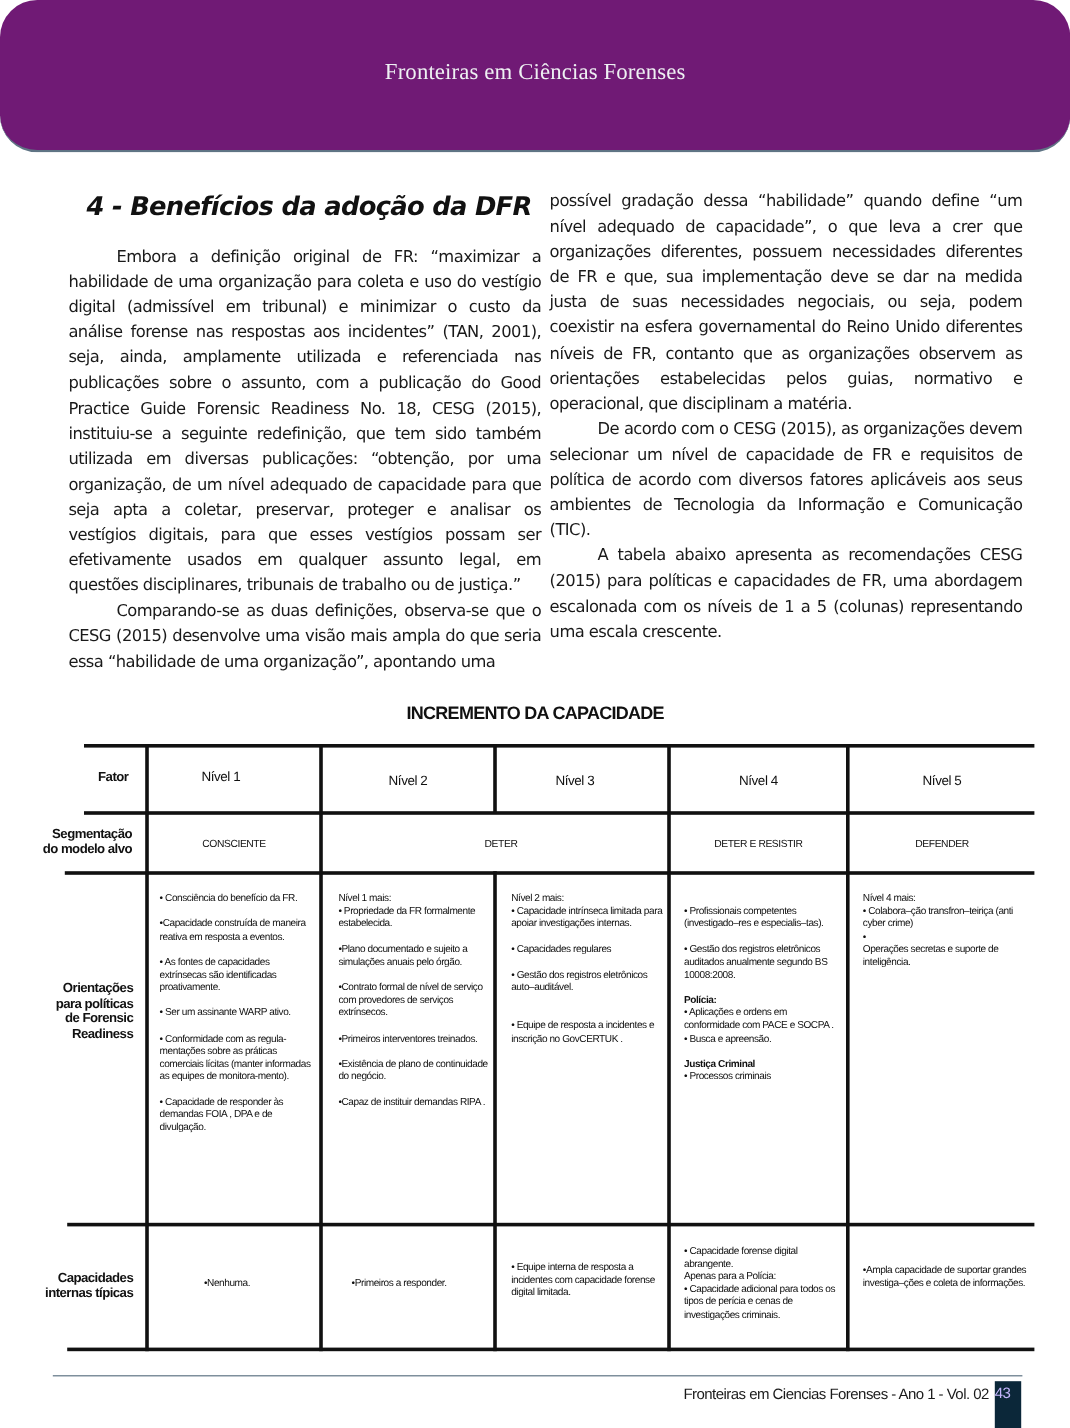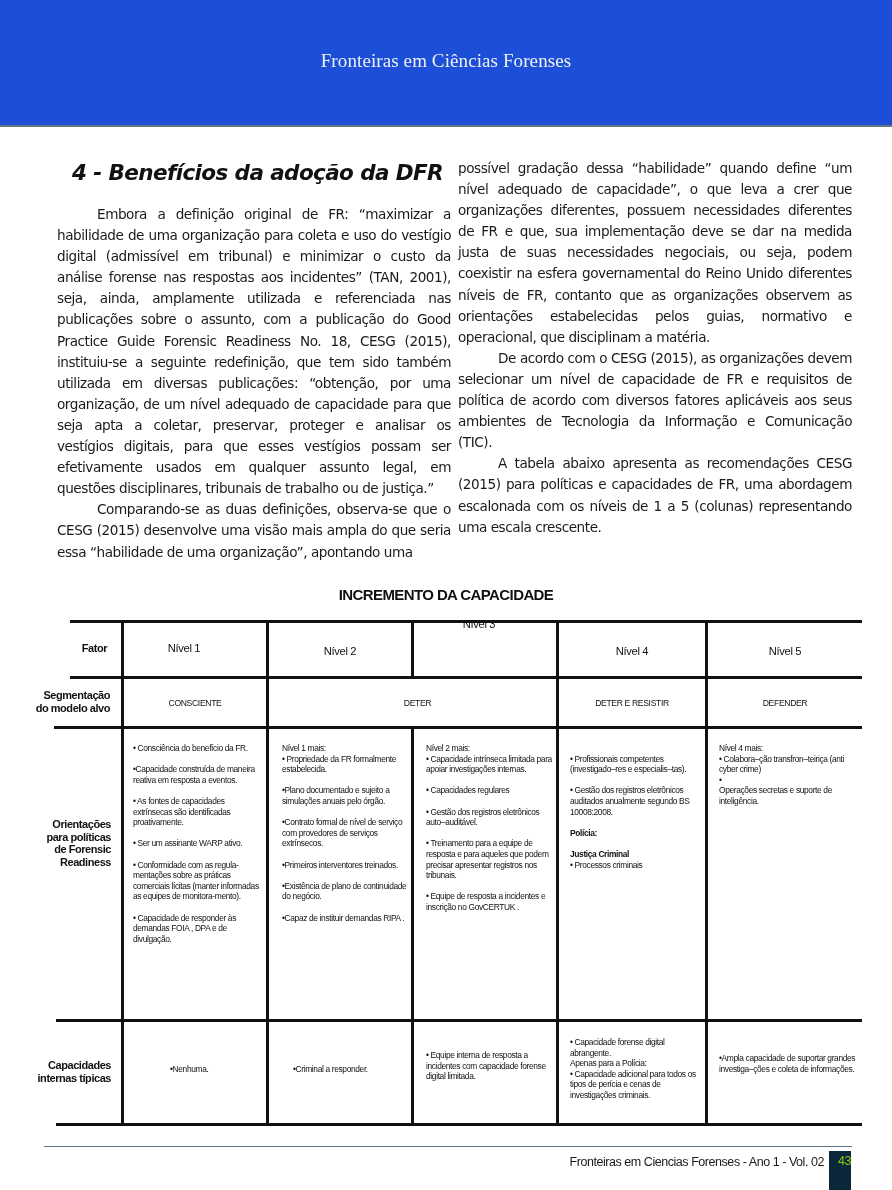--- a/index.html
+++ b/index.html
@@ -1,22 +1,23 @@
 <!DOCTYPE html>
 <html><head>
 <meta charset="utf-8">
 <style>
   * { box-sizing: border-box; margin: 0; padding: 0; }
   html, body { width: 892px; height: 1190px; background: #ffffff; overflow: hidden; }
   body { position: relative; font-family: "DejaVu Sans", "Liberation Sans", sans-serif; color: #1a1a1a; }
 
   .header-band {
     position: absolute; left: 0; top: 0; width: 892px; height: 127px;
-    background: #1d4ed8;
+    background: #701a75;
     border-bottom: 2px solid #5f7484;
+    border-radius: 31px;
   }
   .header-title {
     position: absolute; left: 0; width: 892px; top: 50px; text-align: center;
     font-family: "Liberation Serif", "DejaVu Serif", serif;
     color: #eef1f3; font-size: 19px; letter-spacing: 0.1px;
   }
 
   .col {
     position: absolute; top: 158px; width: 394px;
     font-family: "DejaVu Sans", sans-serif;
@@ -59,23 +60,23 @@
   .footer-rule {
     position: absolute; left: 44px; width: 808px; top: 1146px; height: 1px; background: #5f7484;
   }
   .footer-text {
     position: absolute; right: 68px; top: 1155px;
     font-family: "Liberation Sans", sans-serif; font-size: 12.5px; color: #1a1a1a;
     letter-spacing: -0.45px;
   }
   .page-num {
     position: absolute; left: 829px; top: 1151px; width: 22px; height: 39px;
-    background: #0b2739; color: #84cc16;
+    background: #0b2739; color: #c4b5fd;
     font-family: "Liberation Sans", sans-serif; font-size: 12.5px;
-    text-align: right; padding-top: 3px; letter-spacing: -0.5px;
+    text-align: left; padding-top: 3px; letter-spacing: -0.5px;
   }
 </style>
 </head>
 <body>
 
 <div class="header-band">
   <div class="header-title">Fronteiras em Ciências Forenses</div>
 </div>
 
 <div class="col col-left">
@@ -103,21 +104,21 @@
   <div class="vline" style="left:121px; top:620px; height:506px;"></div>
   <div class="vline" style="left:266px; top:620px; height:506px;"></div>
   <div class="vline" style="left:411px; top:620px; height:58px;"></div>
   <div class="vline" style="left:411px; top:726px; height:400px;"></div>
   <div class="vline" style="left:556px; top:620px; height:506px;"></div>
   <div class="vline" style="left:705px; top:620px; height:506px;"></div>
 
   <div class="cell rowlabel" style="left:40px; width:67px; top:642px;">Fator</div>
   <div class="cell hdr" style="left:124px; width:120px; top:642px;">Nível 1</div>
   <div class="cell hdr" style="left:269px; width:142px; top:645px;">Nível 2</div>
-  <div class="cell hdr" style="left:414px; width:130px; top:618px;">Nível 3</div>
+  <div class="cell hdr" style="left:414px; width:130px; top:645px;">Nível 3</div>
   <div class="cell hdr" style="left:559px; width:146px; top:645px;">Nível 4</div>
   <div class="cell hdr" style="left:708px; width:154px; top:645px;">Nível 5</div>
 
   <div class="cell rowlabel" style="left:10px; width:100px; top:689px;">
     <div>Segmentação</div>
     <div>do modelo alvo</div>
   </div>
   <div class="cell seg" style="left:124px; width:142px; top:698px;">CONSCIENTE</div>
   <div class="cell seg" style="left:269px; width:297px; top:698px;">DETER</div>
   <div class="cell seg" style="left:559px; width:146px; top:698px;">DETER E RESISTIR</div>
@@ -160,50 +161,51 @@
   </div>
 
   <div class="cell body-cell" style="left:426px; width:128px; top:743px;">
     <div style="white-space:pre-line;">Nível 2 mais:
 • Capacidade intrínseca limitada para apoiar investigações internas.</div>
       <div class="gap"></div>
     <div>• Capacidades regulares</div>
       <div class="gap"></div>
     <div>• Gestão dos registros eletrônicos auto–auditável.</div>
       <div class="gap"></div>
-    <div>• Treinamento para a equipe de resposta e para aqueles que podem precisar apresentar registros nos tribunais.</div>
       <div class="gap"></div>
     <div>• Equipe de resposta a incidentes e inscrição no GovCERTUK .</div>
   </div>
 
   <div class="cell body-cell" style="left:570px; width:134px; top:743px;">
       <div class="gap"></div>
     <div>• Profissionais competentes (investigado–res e especialis–tas).</div>
       <div class="gap"></div>
     <div>• Gestão dos registros eletrônicos auditados anualmente segundo BS 10008:2008.</div>
       <div class="gap"></div>
     <div><b>Polícia:</b></div>
+    <div style="white-space:pre-line;">• Aplicações e ordens em conformidade com PACE e SOCPA .
+• Busca e apreensão.</div>
       <div class="gap"></div>
     <div><b>Justiça Criminal</b></div>
     <div>• Processos criminais</div>
   </div>
 
   <div class="cell body-cell" style="left:719px; width:140px; top:743px;">
     <div style="white-space:pre-line;">Nível 4 mais:
 • Colabora–ção transfron–teiriça (anti cyber crime)
 •
  Operações secretas e suporte de inteligência.</div>
   </div>
 
   <div class="cell rowlabel" style="left:10px; width:101px; top:1059px;">
     <div>Capacidades</div>
     <div>internas típicas</div>
   </div>
   <div class="cell body-cell" style="left:170px; width:95px; top:1064px;">•Nenhuma.</div>
-  <div class="cell body-cell" style="left:293px; width:115px; top:1064px;">•Criminal a responder.</div>
+  <div class="cell body-cell" style="left:293px; width:115px; top:1064px;">•Primeiros a responder.</div>
   <div class="cell body-cell" style="left:426px; width:128px; top:1050px;">• Equipe interna de resposta a incidentes com capacidade forense digital limitada.</div>
   <div class="cell body-cell" style="left:570px; width:134px; top:1037px; white-space:pre-line;">• Capacidade forense digital abrangente.
 Apenas para a Polícia:
 • Capacidade adicional para todos os tipos de perícia e cenas de investigações criminais.</div>
   <div class="cell body-cell" style="left:719px; width:140px; top:1053px;">•Ampla capacidade de suportar grandes investiga–ções e coleta de informações.</div>
 </div>
 
 <div class="footer-rule"></div>
 <div class="footer-text">Fronteiras em Ciencias Forenses - Ano 1 - Vol. 02</div>
 <div class="page-num">43</div>

